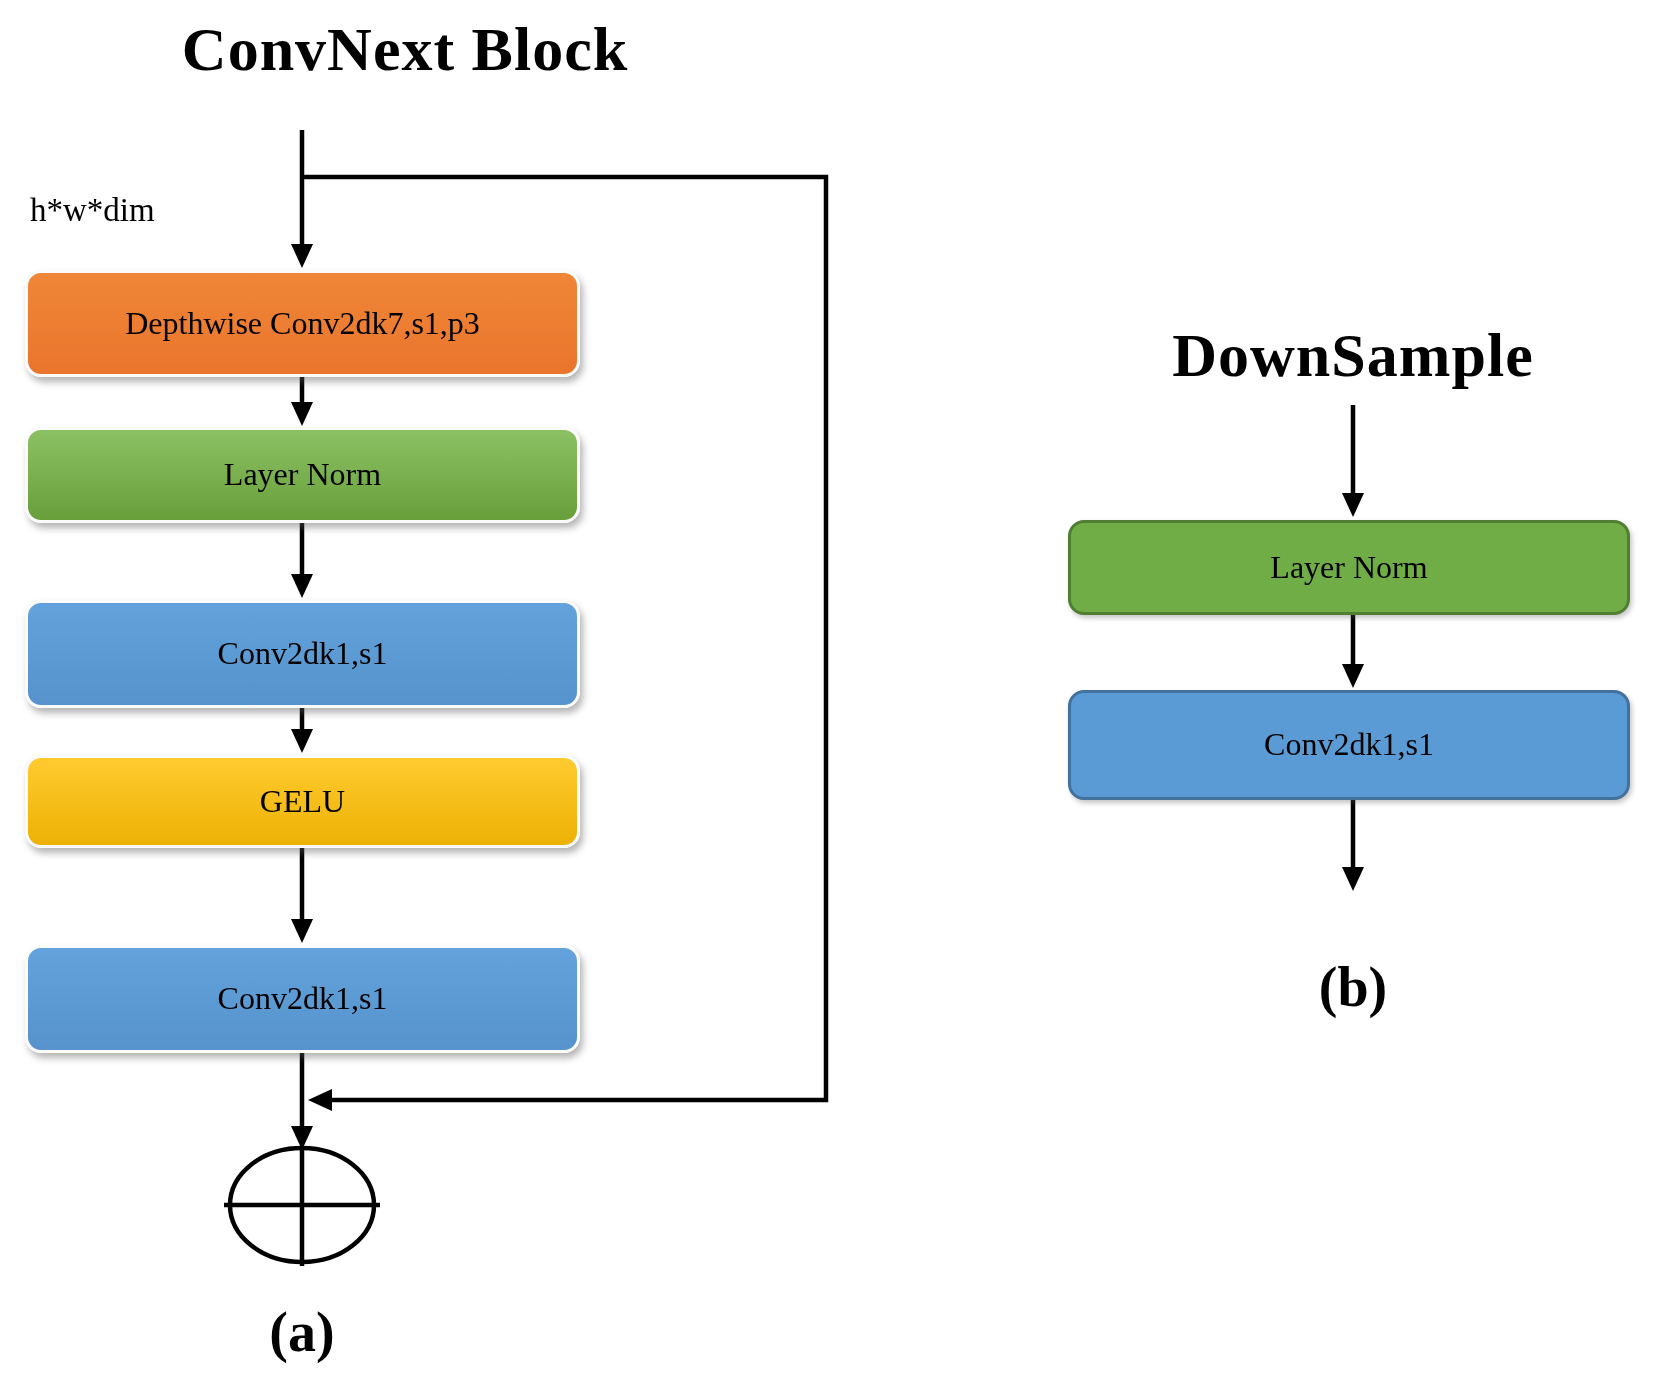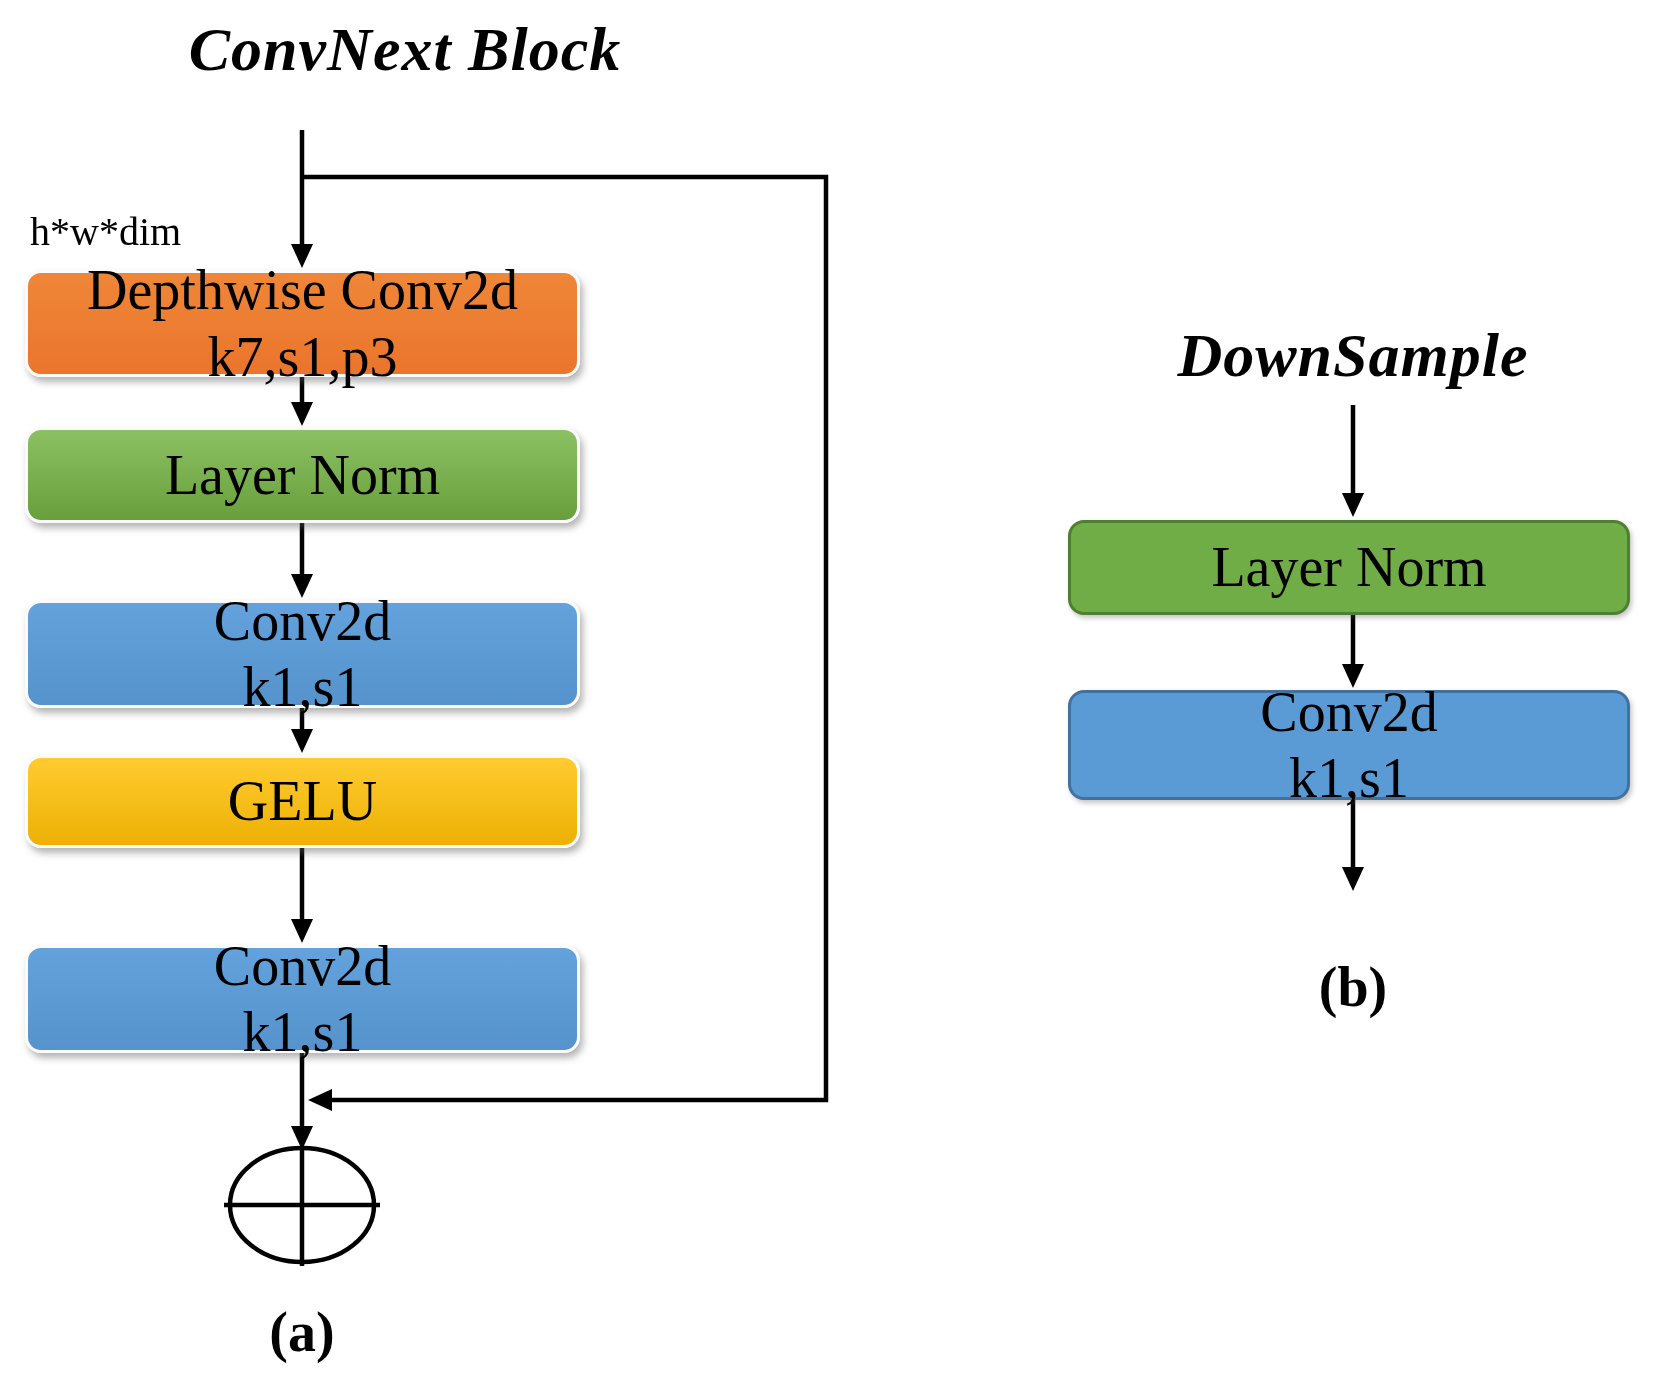--- a/index.html
+++ b/index.html
@@ -9,22 +9,22 @@
     background:#ffffff;
     font-family:"Liberation Serif","DejaVu Serif",serif;
     color:#000;
     overflow:hidden;
   }
   .lines-svg{position:absolute;left:0;top:0;width:1665px;height:1387px;z-index:1;}
   .node{
     position:absolute;left:25px;width:555px;
     box-sizing:border-box;
     border-radius:16px;
-    display:flex;flex-direction:column;justify-content:center;align-items:center;
-    font-size:56px;line-height:1.18;color:#000;text-align:center;
+    display:flex;flex-direction:row;justify-content:center;align-items:center;
+    font-size:32px;line-height:1.18;color:#000;text-align:center;
     z-index:2;
   }
   .a-node{
     border:3px solid #fbfbfb;
     box-shadow:3px 5px 7px rgba(90,90,90,0.45);
   }
   .b-node{
     left:1068px;width:562px;
     border:3px solid #000;
     box-shadow:2px 3px 5px rgba(90,90,90,0.35);
@@ -33,29 +33,28 @@
   .fill-green-a{background:linear-gradient(180deg,#8CC163 0%,#689F3B 100%);}
   .fill-blue-a{background:linear-gradient(180deg,#63A2DC 0%,#5693CC 100%);}
   .fill-yellow{background:linear-gradient(180deg,#FFCB30 0%,#EDB104 100%);}
   .fill-green-b{background:#70AD47;border-color:#507E32;}
   .fill-blue-b{background:#5B9BD5;border-color:#41719C;}
   .node-line{display:block;}
   .big-title{
     position:absolute;text-align:center;
     font-size:62px;font-weight:bold;letter-spacing:1px;
     z-index:2;
-    font-style:italic;
   }
   .caption{
     position:absolute;text-align:center;
     font-size:56px;font-weight:bold;
     z-index:2;
   }
   .shape-label{
-    position:absolute;font-size:40px;z-index:2;margin-top:16px;
+    position:absolute;font-size:33px;z-index:2;
   }
 </style>
 </head>
 <body>
 
 <div class="canvas">
 
   <svg class="lines-svg" viewBox="0 0 1665 1387">
     <g stroke="#000" stroke-width="4.5" fill="none">
 

